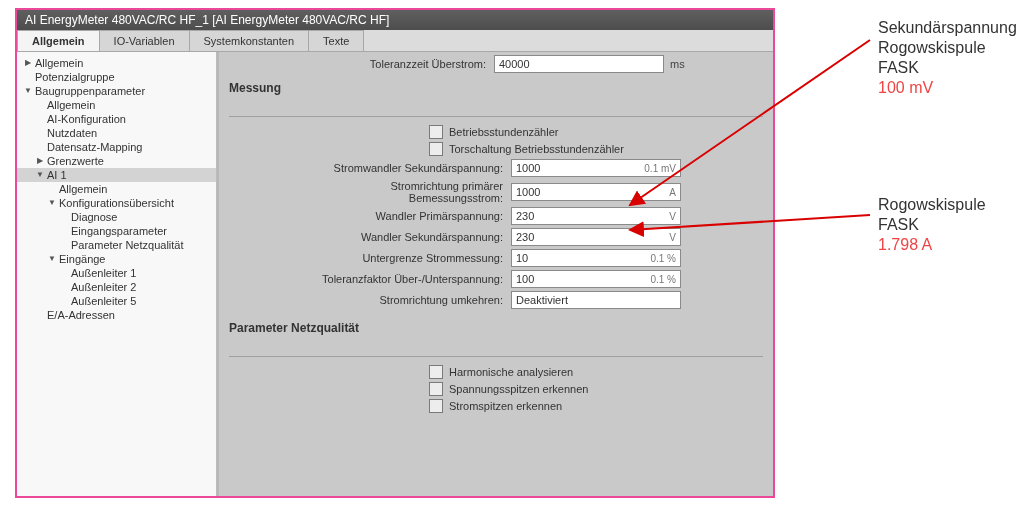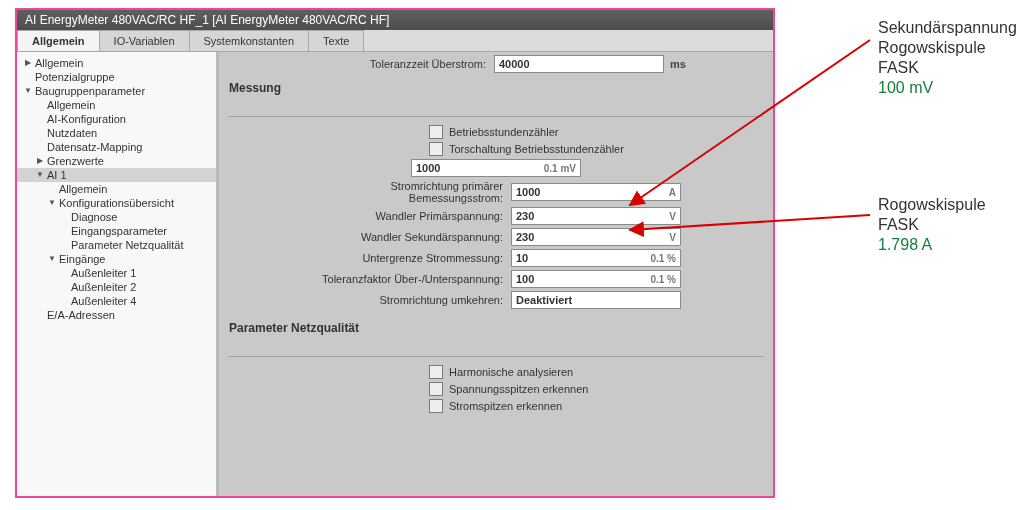--- a/index.html
+++ b/index.html
@@ -101,21 +101,20 @@
   }
   .row-label {
     width: 200px;
     text-align: right;
     padding-right: 8px;
     line-height: 1.1;
   }
   .row-field {
     display: flex;
     align-items: center;
-    font-weight: bold;
   }
   .textbox {
     border: 1px solid #8a8a8a;
     background: #fff;
     height: 18px;
     padding: 0 4px;
     font-size: 11px;
     display: flex;
     align-items: center;
     justify-content: space-between;
@@ -146,21 +145,21 @@
   }
   .arrow {
     position: absolute;
     pointer-events: none;
   }
   .annot {
     position: absolute;
     font-size: 16px;
     line-height: 1.25;
   }
-  .annot .red { color: #15803d; }
+  .annot .red { color: #ef4444; }
   .divider {
     width: 2px;
     background: #b8b8b8;
     cursor: col-resize;
   }
 </style>
 </head>
 <body>
 
 <div class="app">
@@ -238,21 +237,21 @@
         <div class="tree-item tree-indent-3">
           <span class="tree-caret"></span>
           <span class="tree-label">Außenleiter 1</span>
         </div>
         <div class="tree-item tree-indent-3">
           <span class="tree-caret"></span>
           <span class="tree-label">Außenleiter 2</span>
         </div>
         <div class="tree-item tree-indent-3">
           <span class="tree-caret"></span>
-          <span class="tree-label">Außenleiter 4</span>
+          <span class="tree-label">Außenleiter 5</span>
         </div>
         <div class="tree-item tree-indent-1">
           <span class="tree-caret"></span>
           <span class="tree-label">E/A-Adressen</span>
         </div>
       </div>
     <div class="divider"></div>
 
     <div class="content">
 
@@ -275,20 +274,21 @@
           <span class="checkbox"></span>
           <span>Betriebsstundenzähler</span>
         </div>
         <div class="check-row">
           <span class="checkbox"></span>
           <span>Torschaltung Betriebsstundenzähler</span>
         </div>
 
         <div id="rows1">
             <div class="row">
+              <div class="row-label">Stromwandler Sekundärspannung:</div>
               <div class="row-field">
                 <div class="textbox val">
                   <span>1000</span>
                   <span class="unit-in">0.1 mV</span>
                 </div>
               </div>
             </div>
             <div class="row">
               <div class="row-label">Stromrichtung primärer Bemessungsstrom:</div>
               <div class="row-field">

